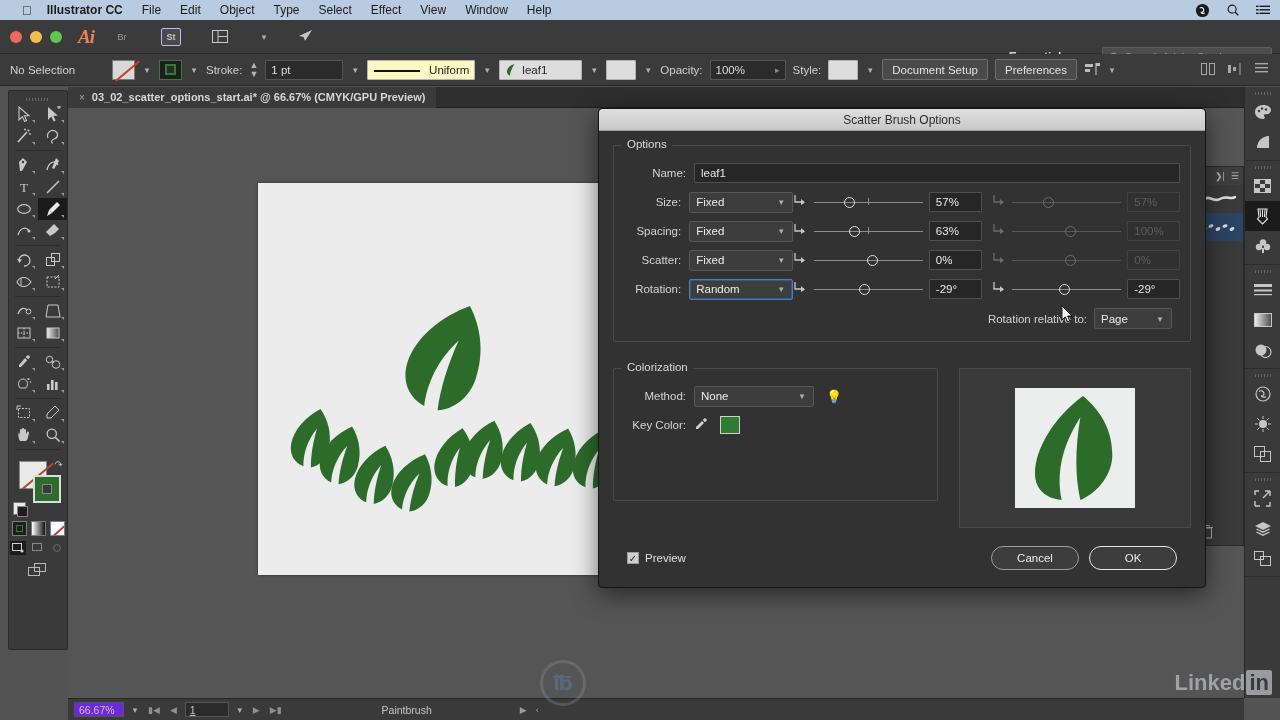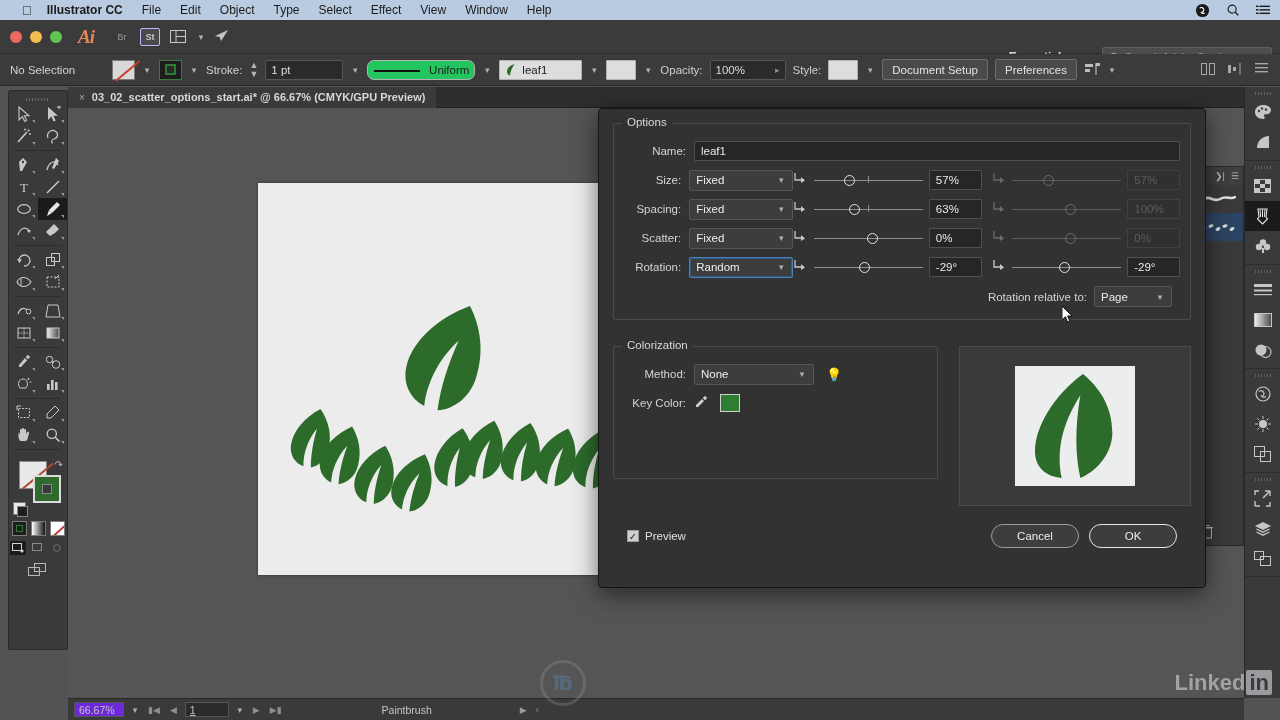--- a/index.html
+++ b/index.html
@@ -27,21 +27,21 @@
   
   .app-bar {
     position:absolute; left:0; top:20px; width:1280px; height:34px;
     background:#3b3b3b; border-bottom:1px solid #2b2b2b;
     display:flex; align-items:center;
   }
   .traffic { display:flex; gap:8px; padding-left:10px; align-items:center; }
   .tl { width:12px; height:12px; border-radius:50%; }
   .tl.r{background:#ec6a5e;} .tl.y{background:#f4bd4f;} .tl.g{background:#61c554;}
   .ai-logo { margin-left:16px; color:#e8845c; font-size:19px; font-weight:bold; font-style:italic; font-family:"Liberation Serif", serif; letter-spacing:-1px;}
-  .appbar-icons { display:flex; align-items:center; gap:8px; margin-left:18px;justify-content:flex-end; }
+  .appbar-icons { display:flex; align-items:center; gap:29px; margin-left:18px;justify-content:flex-end; }
   .mini-btn { width:20px; height:18px; border-radius:2px; display:flex; align-items:center; justify-content:center;
               font-size:9px; color:#9a9a9a; }
   .mini-btn.boxed { border:1px solid #c4b5fd; background:#4a4a4a; color:#c8c8c8; font-weight:bold;}
   .ws-area { position:absolute; right:8px; top:20px; height:34px; display:flex; align-items:center; gap:10px; }
   .ws-pill { display:flex; align-items:center; gap:6px; color:#d6d6d6; font-size:12px; font-weight:bold; padding:3px 8px; }
   .stock-search {
     width:170px; height:21px; background:#4d4d4d; border:1px solid #5e5e5e; border-radius:2px;
     display:flex; align-items:center; gap:5px; padding:0 6px; color:#9b9b9b; font-size:11px;
   }
 
@@ -59,21 +59,21 @@
                    transform:rotate(-40deg); transform-origin:center; }
   .sw-green { background:#1d1d1d; border:1px solid #3b7a3b; display:flex; align-items:center; justify-content:center; }
   .sw-green i { width:11px; height:11px; border:2px solid #2f7d32; background:#2a2a2a; display:block;}
   .caret { color:#b0b0b0; font-size:9px; width:10px; text-align:center; cursor:default;}
   .stepper { font-size:9px; color:#b5b5b5; line-height:1.0; text-align:center; }
   .field {
     height:20px; background:#2b2b2b; border:1px solid #565656; border-radius:1px;
     display:flex; align-items:center; padding:0 5px; color:#dcdcdc; font-size:11.5px;
   }
   .f-stroke{ width:78px; }
-  .f-profile{ width:108px; background:#22c55e; color:#222; border-color:#b3b3b3; justify-content:flex-end; position:relative;border-radius:7px;}
+  .f-profile{ width:108px; background:#fef9c3; color:#222; border-color:#b3b3b3; justify-content:flex-end; position:relative;}
   .f-profile .pl { position:absolute; left:6px; top:9px; width:46px; height:2.5px; background:#111;}
   .f-brush{ width:83px; background:#ddd; color:#222; border-color:#b3b3b3; gap:5px;}
   .f-style{ width:30px; background:#ddd; border-color:#b3b3b3; }
   .f-opacity{ width:76px; justify-content:space-between;}
   .btn-pill {
     height:21px; padding:0 9px; border:1px solid #6e6e6e; border-radius:2px; background:#4a4a4a;
     color:#e3e3e3; font-size:11.5px; display:flex; align-items:center;
   }
   .ctrl-right { margin-left:auto; display:flex; align-items:center; gap:13px; padding-right:12px; color:#a8a8a8; }
 
@@ -851,20 +851,21 @@
   </div>
 
   <div class="wm wm-center">
     <span class="ring">℔</span>
   </div>
   <div class="linkedin">
     <span>Linked</span><span class="in">in</span>
   </div>
 
   <div class="dialog">
+    <div class="dlg-title">Scatter Brush Options</div>
     <div class="dlg-body">
 
       <div class="fieldset">
         <span class="legend">Options</span>
 
         <div class="row">
           <span class="row-label">Name:</span>
           <span class="text-input name-input">leaf1</span>
         </div>
 

